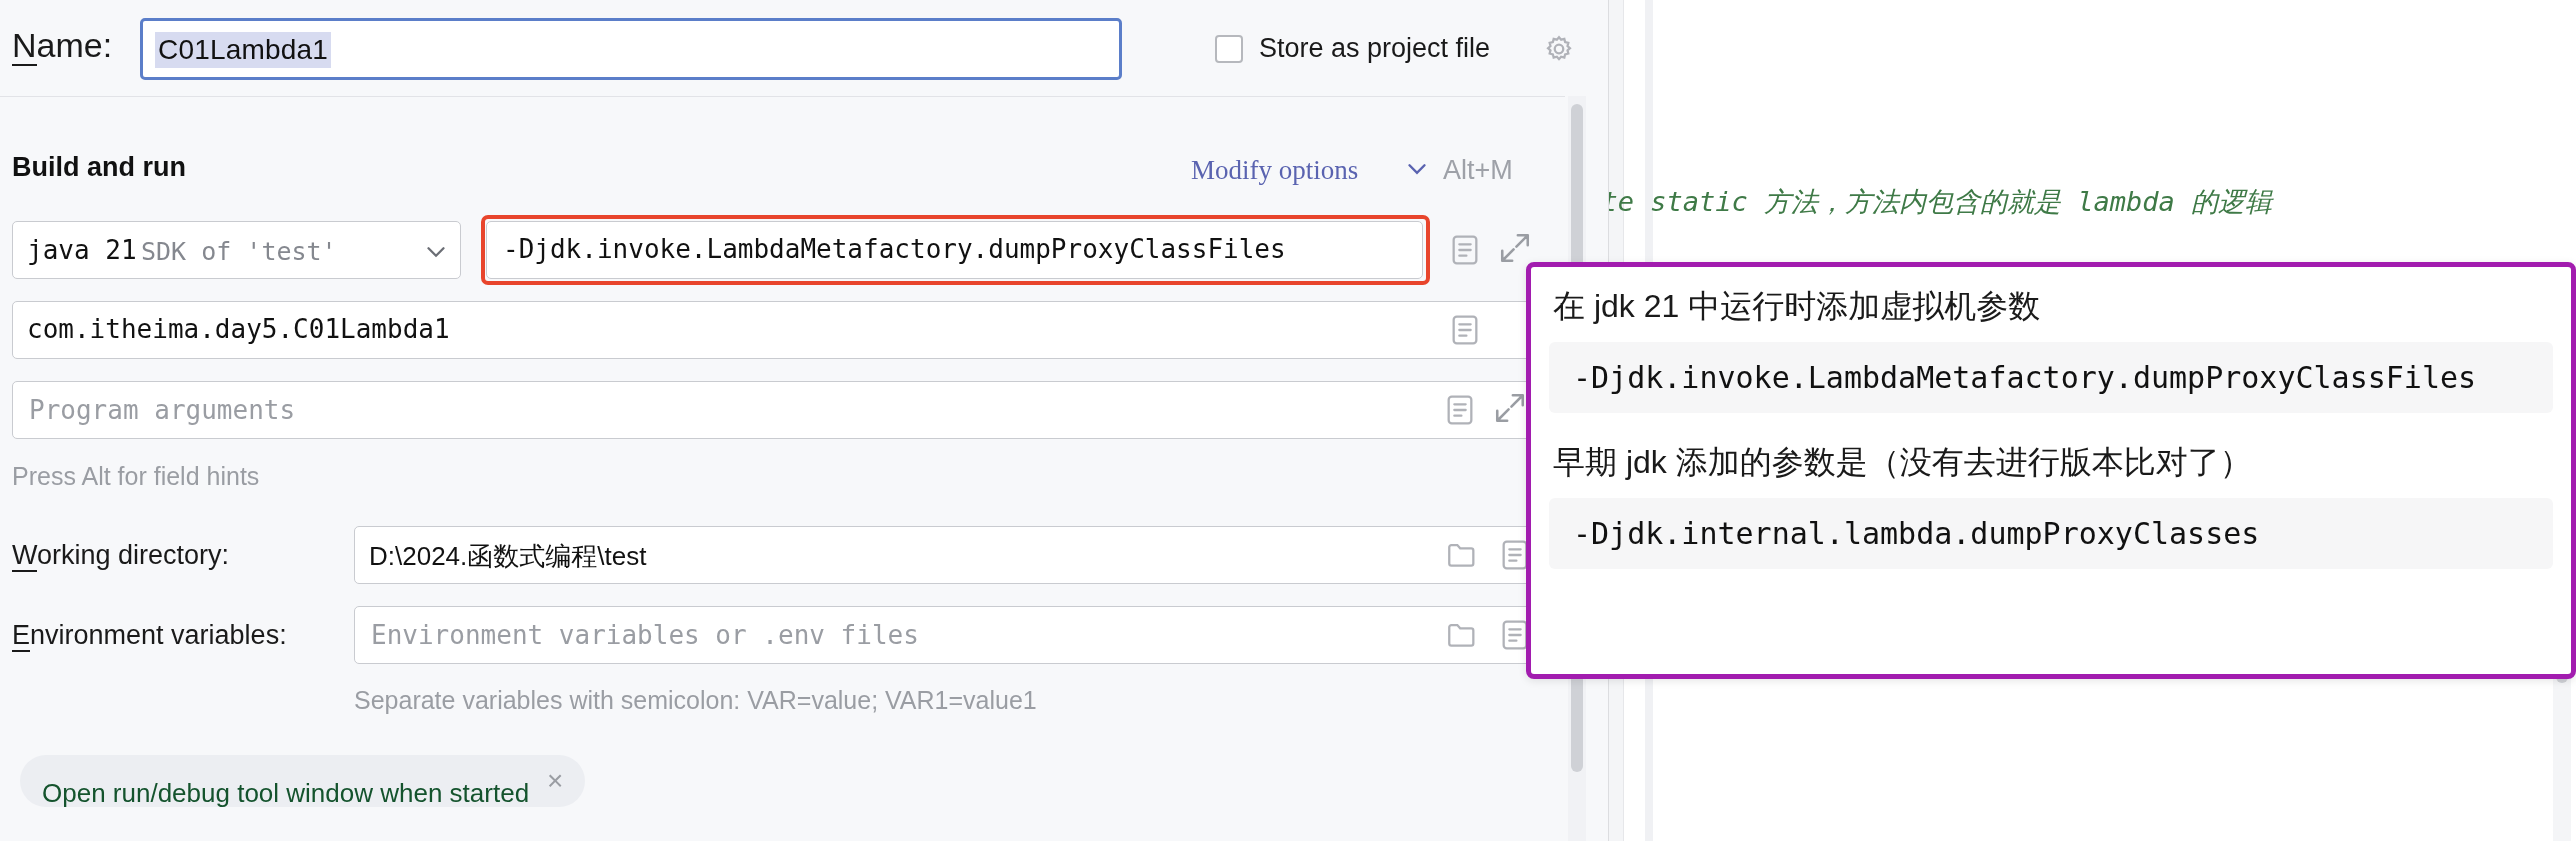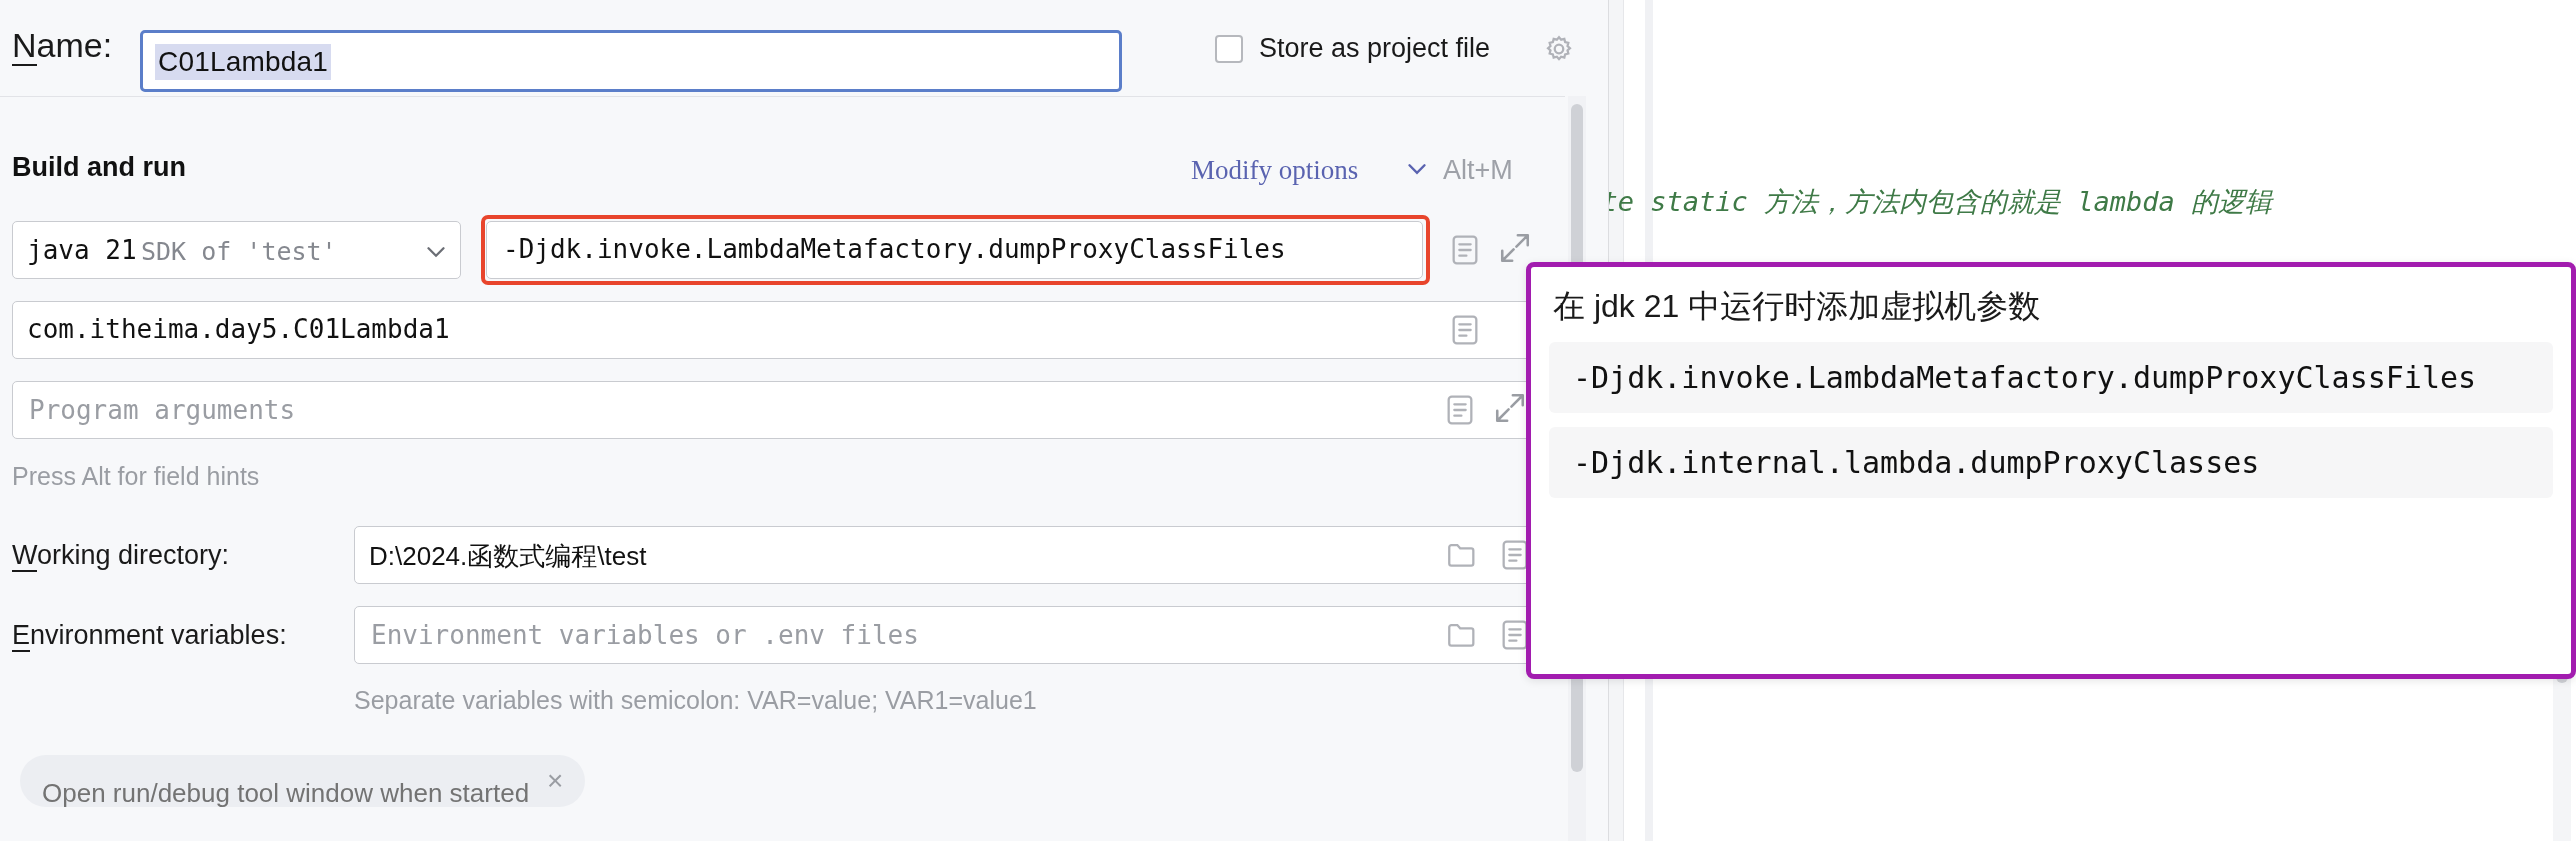--- a/index.html
+++ b/index.html
@@ -16,21 +16,21 @@
     position:absolute;left:0;top:0;width:1608px;height:841px;
     background:#f7f8fa;overflow:hidden;
   }
 
   
   #name-row{position:absolute;left:0;top:0;width:1608px;height:100px;background:#f7f8fa;}
   #name-label{position:absolute;left:12px;top:26px;font-size:34px;color:#1a1a1a;}
   #name-label u{text-decoration:none;border-bottom:2px solid #1a1a1a;}
   #name-input{
     position:absolute;left:140px;top:18px;width:982px;height:62px;
-    background:#ffffff;border:3px solid #5b7ec9;border-radius:5px;box-sizing:border-box;margin-top:12px;
+    background:#ffffff;border:3px solid #5b7ec9;border-radius:5px;box-sizing:border-box;
   }
   #name-value{
     position:absolute;left:12px;top:11px;font-size:28px;color:#111;
     background:#d7dbf0;padding:2px 3px;letter-spacing:0.2px;
   }
   #store-check{
     position:absolute;left:1215px;top:35px;width:28px;height:28px;
     border:2px solid #b6b8bd;border-radius:4px;background:#fff;box-sizing:border-box;
   }
   #store-label{position:absolute;left:1259px;top:33px;font-size:27px;color:#1a1a1a;white-space:nowrap;}
@@ -86,21 +86,21 @@
   #ev-label u{text-decoration:none;border-bottom:2px solid #1a1a1a;}
   #ev-field{left:354px;top:606px;width:1193px;height:58px;}
   #ev-text{left:16px;top:13px;font-size:26px;}
   #ev-hint{position:absolute;left:354px;top:686px;font-size:25px;color:#9a9da3;text-align:right;}
 
   
   #tag-pill{
     position:absolute;left:20px;top:755px;height:52px;
     background:#eceef2;border-radius:26px;display:flex;align-items:center;padding:0 22px;
   }
-  #tag-text{font-size:26px;color:#737373;white-space:nowrap;margin-top:24px;}
+  #tag-text{font-size:26px;color:#14532d;white-space:nowrap;margin-top:24px;}
   #tag-close{margin-left:18px;font-size:28px;color:#9a9da3;line-height:1;cursor:pointer;}
 
   
   .iconbtn{position:absolute;width:34px;height:34px;cursor:pointer;}
 
   
   #scroll-track{position:absolute;left:1568px;top:96px;width:18px;height:746px;background:#f1f2f5;}
   #scroll-thumb{position:absolute;left:1571px;top:104px;width:12px;height:668px;background:#cfd1d6;border-radius:6px;}
 
   
@@ -240,15 +240,16 @@
     <span id="tag-close">×</span>
   </div>
 
   <div id="scroll-track"></div>
   <div id="scroll-thumb"></div>
 </div>
 
 <div id="anno">
   <div class="anno-h">在 jdk 21 中运行时添加虚拟机参数</div>
   <div class="anno-code">-Djdk.invoke.LambdaMetafactory.dumpProxyClassFiles</div>
+  <div class="anno-h" id="anno-h2">早期 jdk 添加的参数是（没有去进行版本比对了）</div>
   <div class="anno-code">-Djdk.internal.lambda.dumpProxyClasses</div>
 </div>
 
 
 </body></html>

